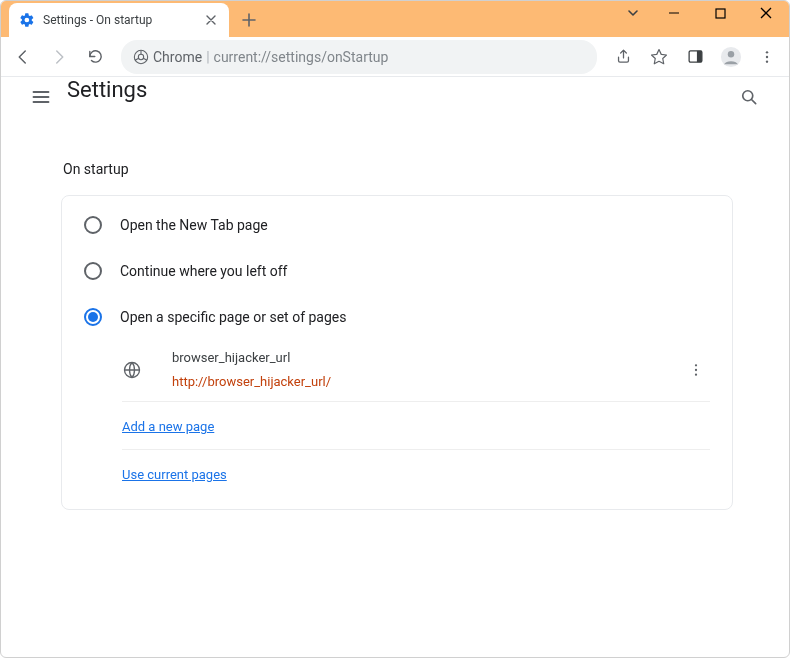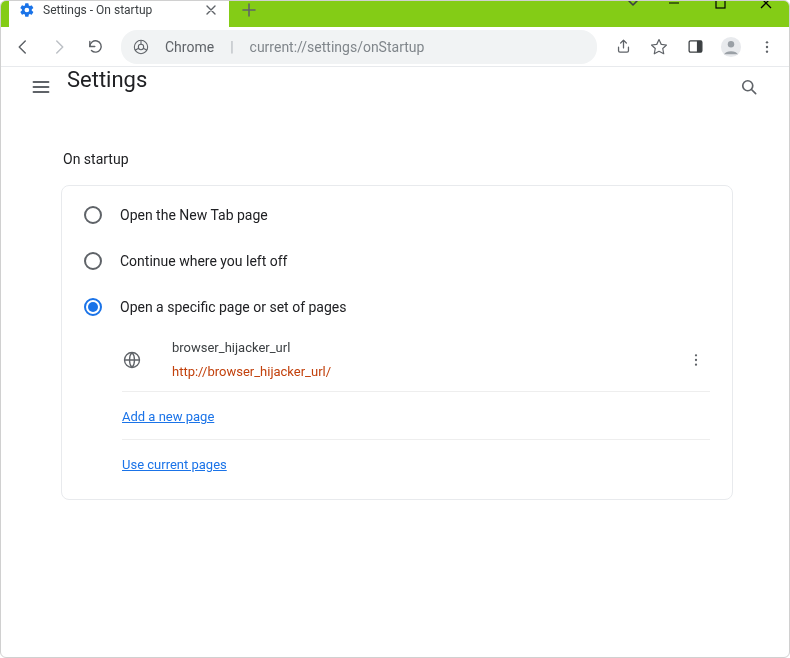--- a/index.html
+++ b/index.html
@@ -8,22 +8,22 @@
     background: #fff;
     width: 790px;
     height: 658px;
     overflow: hidden;
     position: relative;
     border: 1px solid #d0d0d0;
     border-radius: 6px;
   }
   
   .titlebar {
-    height: 26px;
-    background: #84cc16;
+    height: 36px;
+    background: #fdba74;
     display: flex;
     align-items: flex-end;
     padding-left: 8px;
   }
   .tab {
     background: #fff;
     border-radius: 8px 8px 0 0;
     height: 34px;
     display: flex;
     align-items: center;
@@ -46,21 +46,21 @@
     border-bottom: 1px solid #e8eaed;
     display:flex; align-items:center;
     padding: 0 6px;
     gap:4px;
   }
   .nav-btn { width:32px; height:32px; border-radius:50%; display:flex; align-items:center; justify-content:center; color:#5f6368; cursor:pointer; }
   .nav-btn.disabled { color:#bdc1c6; cursor:default; }
   .omnibox {
     flex:1; display:flex; align-items:center;
     background:#f1f3f4; border-radius:16px;
-    height:34px; padding:0 12px; gap:16px;
+    height:34px; padding:0 12px; gap:4px;
     margin:15px 6px;
     font-size:14px; color:#5f6368;
   }
   .omni-prefix { color:#5f6368; }
   .omni-divider { color:#b0b4ba; }
   .omni-url { color:#80868b; }
   .toolbar-icon { width:32px; height:32px; display:flex; align-items:center; justify-content:center; color:#5f6368; cursor:pointer; border-radius:50%; }
   
   .settings-header {
     height:64px; display:flex; padding:0 20px;

